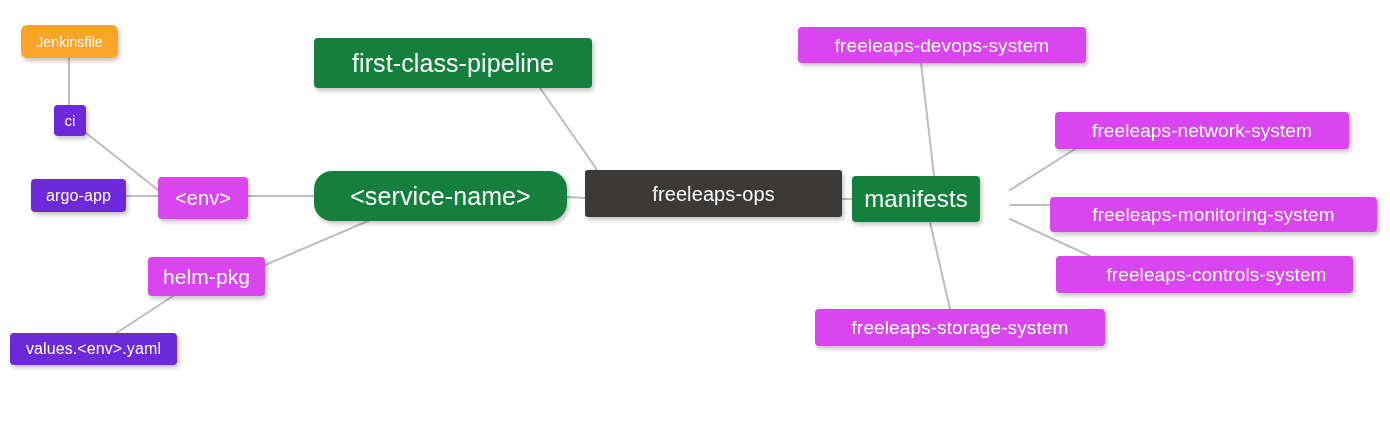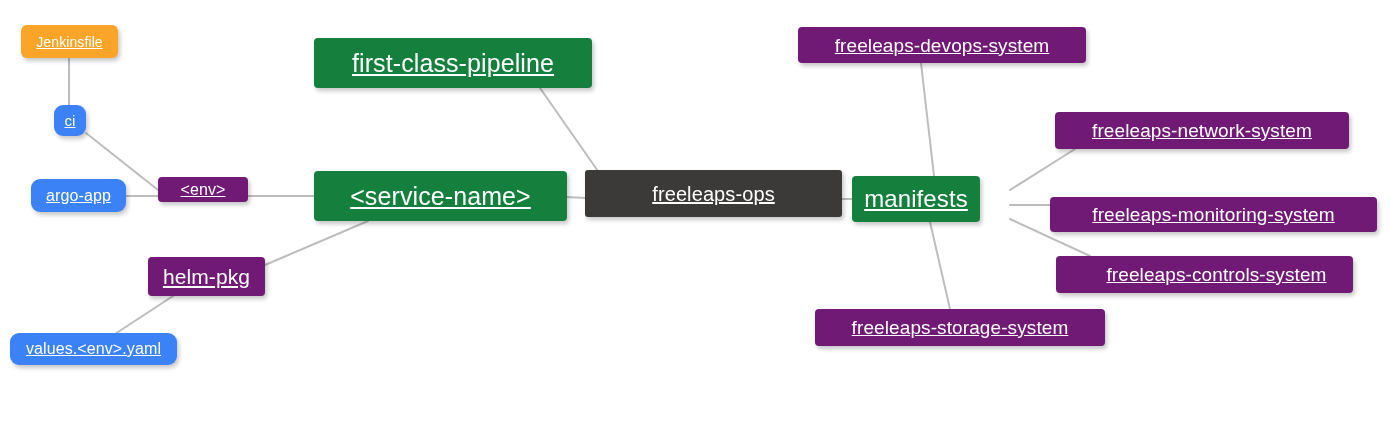--- a/index.html
+++ b/index.html
@@ -16,25 +16,25 @@
     position:absolute;
     box-sizing:border-box;
     display:flex;align-items:center;justify-content:center;
     color:#ffffff;
     white-space:nowrap;
     border-radius:4px;
     box-shadow:2px 3px 4px rgba(0,0,0,0.22);
     line-height:1;
     letter-spacing:0.1px;
   }
-  .node span{pointer-events:none;text-decoration:underline;}
+  .node span{pointer-events:none;}
   .n-root{background:#3c3a38;border-radius:3px;}
   .n-blue{background:#15803d;}
-  .n-green{background:#701a75;}
-  .n-red{background:#3b82f6;border-radius:9px;}
+  .n-green{background:#d946ef;}
+  .n-red{background:#6d28d9;}
   .n-orange{background:#faa528;border-radius:6px;}
 </style>
 </head>
 <body>
 
 <div id="map">
   <svg id="edges" viewBox="0 0 1390 421" preserveAspectRatio="none">
       <line x1="600" y1="174" x2="540" y2="88" stroke="#bdbdbd" stroke-width="2" stroke-linecap="round"></line>
       <line x1="585" y1="198" x2="567" y2="197" stroke="#bdbdbd" stroke-width="2" stroke-linecap="round"></line>
       <line x1="842" y1="199" x2="852" y2="199" stroke="#bdbdbd" stroke-width="2" stroke-linecap="round"></line>
@@ -50,24 +50,24 @@
       <line x1="1010" y1="219" x2="1090" y2="256" stroke="#bdbdbd" stroke-width="2" stroke-linecap="round"></line>
       <line x1="930" y1="222" x2="950" y2="309" stroke="#bdbdbd" stroke-width="2" stroke-linecap="round"></line>
     </svg>
   <div id="nodes">
       <div class="node n-root" style="left: 585px; top: 170px; width: 257px; height: 47px; font-size: 20px;">
         <span>freeleaps-ops</span>
       </div>
       <div class="node n-blue" style="left: 314px; top: 38px; width: 278px; height: 50px; font-size: 25px;">
         <span>first-class-pipeline</span>
       </div>
-      <div class="node n-blue" style="left: 314px; top: 171px; width: 253px; height: 50px; font-size: 25px;">
+      <div class="node n-blue" style="left: 314px; top: 171px; width: 253px; height: 50px; font-size: 25px; border-radius: 18px;">
         <span>&lt;service-name&gt;</span>
       </div>
-      <div class="node n-green" style="left: 158px; top: 177px; width: 90px; height: 25px; font-size: 16px;">
+      <div class="node n-green" style="left: 158px; top: 177px; width: 90px; height: 42px; font-size: 20px;">
         <span>&lt;env&gt;</span>
       </div>
       <div class="node n-red" style="left: 54px; top: 105px; width: 32px; height: 31px; font-size: 15px;">
         <span>ci</span>
       </div>
       <div class="node n-orange" style="left: 21px; top: 25px; width: 97px; height: 33px; font-size: 14px;">
         <span>Jenkinsfile</span>
       </div>
       <div class="node n-red" style="left: 31px; top: 179px; width: 95px; height: 33px; font-size: 16px;">
         <span>argo-app</span>

